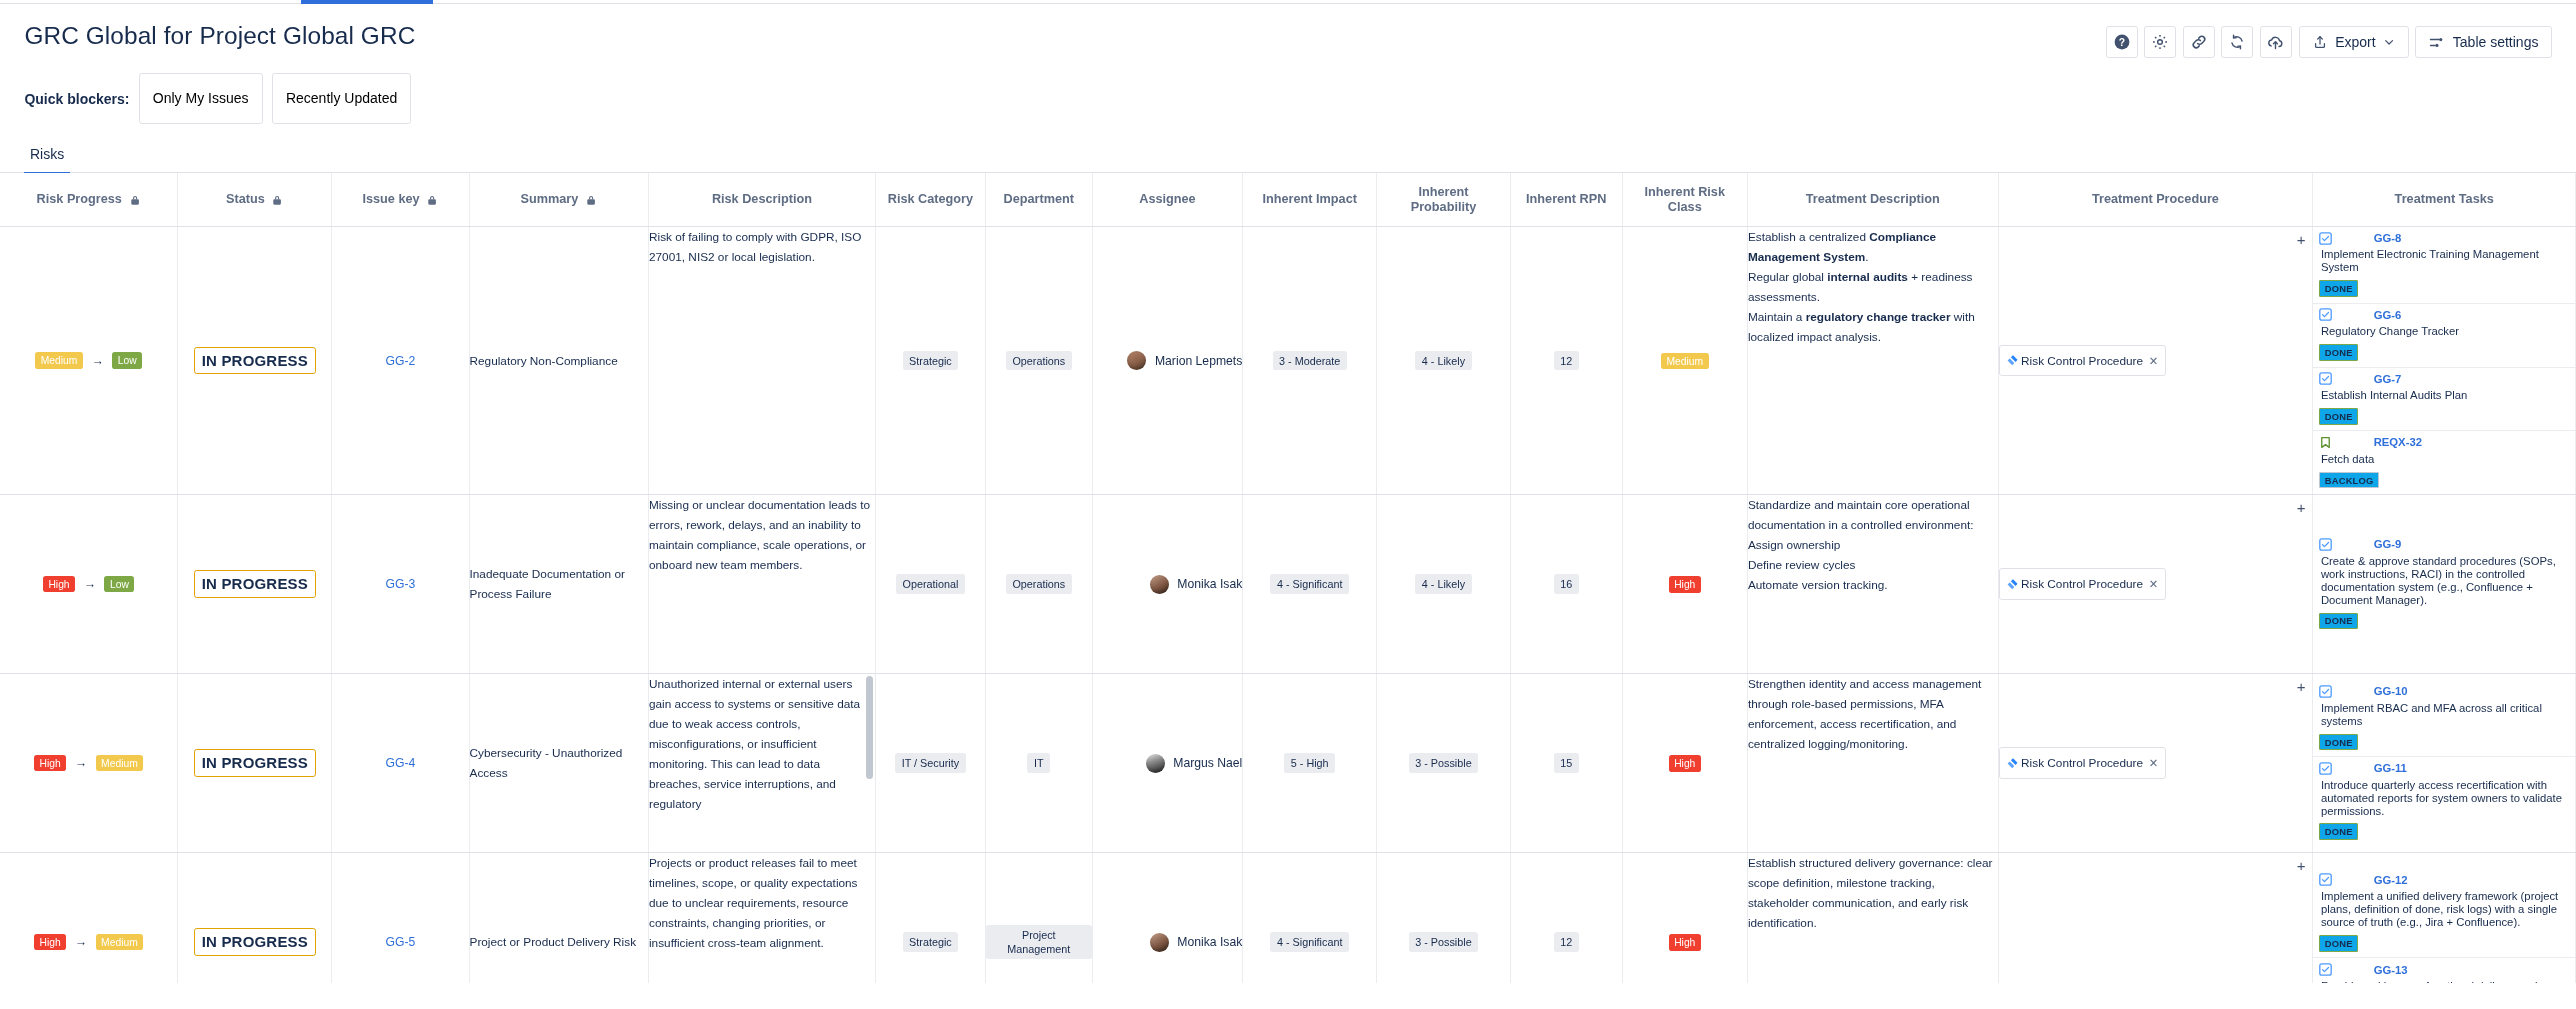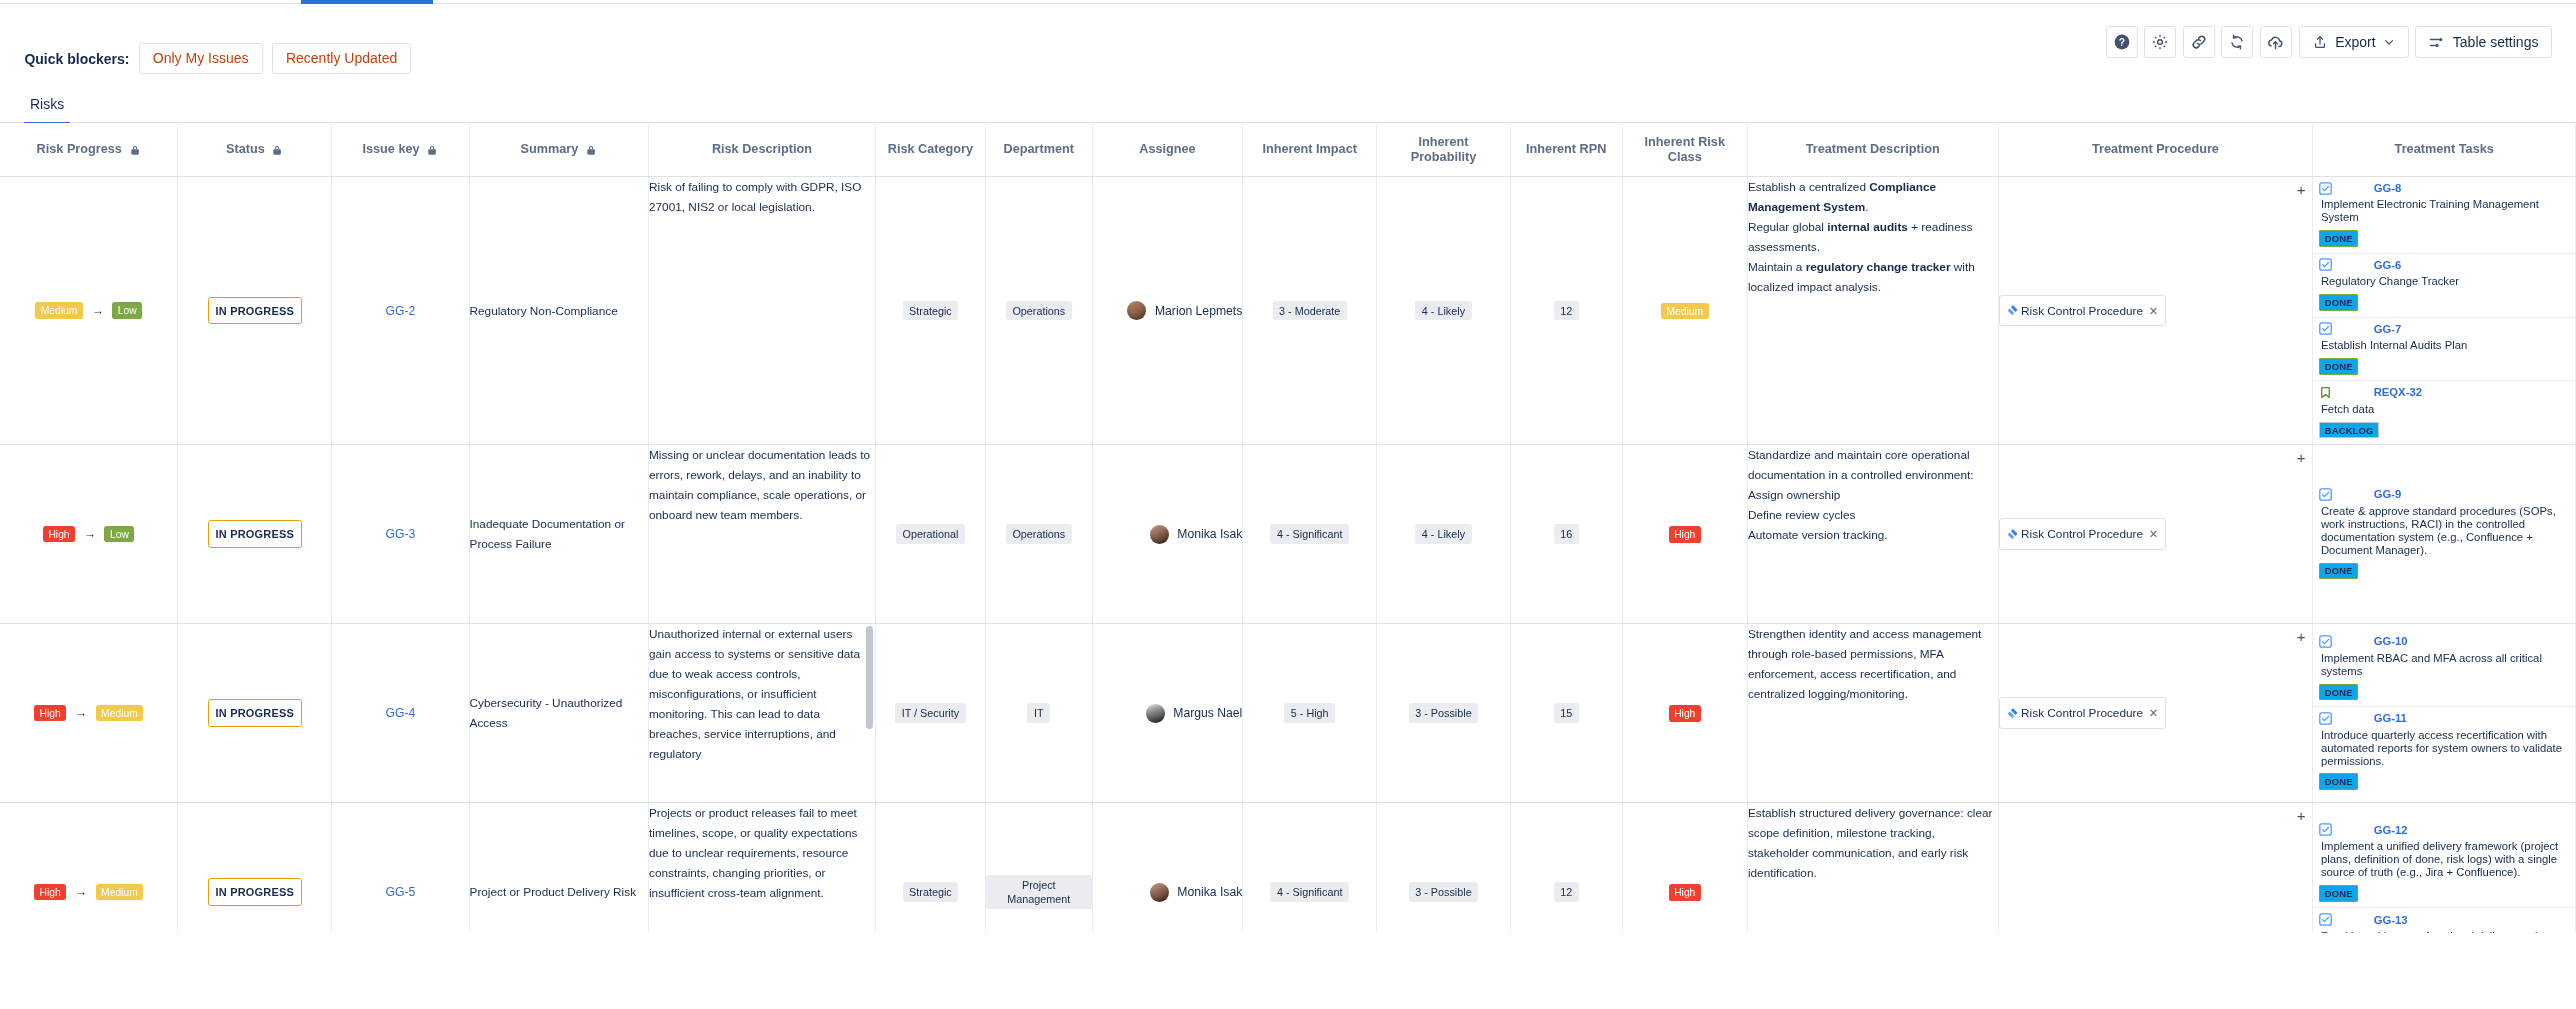--- a/index.html
+++ b/index.html
@@ -14,23 +14,23 @@
   .topstrip { position: relative; height: 3.8px; background: #ffffff; border-bottom: 0.9px solid #DFE1E6; }
   .topstrip .activetab { position: absolute; left: 301px; top: 0; width: 132px; height: 3.8px; background: #2E6FD9; }
 
   
   .header { display: flex; align-items: flex-start; padding: 17px 24.4px 0 24.4px; }
   .header-left { flex: 1 1 auto; }
   .page-title { font-size: 24.4px; font-weight: 400; letter-spacing: 0.1px; color: #172B4D; line-height: 30px; }
   .quickfilters { display: flex; align-items: center; gap: 9.4px; margin-top: 22.6px; }
   .qf-label { font-size: 14px; font-weight: bold; color: #172B4D; }
   .qf-btn {
-    font-size: 14px; color: #c2410c; background: #fff;
+    font-size: 14px; color: #000000; background: #fff;
     border: 0.9px solid #DFE1E6; border-radius: 2.8px;
-    padding: 6px 13px; line-height: 17px; cursor: pointer;
+    padding: 16px 13px; line-height: 17px; cursor: pointer;
   }
 
   
   .toolbar { display: flex; align-items: center; gap: 6.6px; padding-top: 5.6px; }
   .tb-icon {
     width: 32px; height: 32px; border: 0.9px solid #DFE1E6; border-radius: 2.8px;
     background: #fff; display: flex; align-items: center; justify-content: center; cursor: pointer;
   }
   .tb-btn {
     height: 32px; border: 0.9px solid #DFE1E6; border-radius: 2.8px; background: #fff;
@@ -87,21 +87,21 @@
   .lozenge {
     display: inline-block; font-size: 10.3px; line-height: 13px; padding: 1.9px 5.6px;
     border-radius: 2.8px; color: #fff; font-weight: 400; white-space: nowrap;
   }
   .lz-medium { background: #F2C94C; color: #fff; }
   .lz-low    { background: #7EA845; color: #fff; text-align: right; }
   .lz-high   { background: #F03E2F; color: #fff; }
   .arrow { color: #172B4D; font-size: 12.2px; }
 
   .status-pill {
-    display: inline-block; font-size: 11px; font-weight: bold; letter-spacing: 0.2px;
+    display: inline-block; font-size: 15px; font-weight: bold; letter-spacing: 0.2px;
     padding: 2.8px 6.6px; border: 0.9px solid #E2A200; border-radius: 2.8px;
     color: #172B4D; background: #fff; white-space: nowrap;
   }
   .key-link { color: #2E6FD9; font-size: 12.2px; text-decoration: none; cursor: pointer; }
 
   .greytag {
     display: inline-block; background: #EBECF0; color: #172B4D;
     font-size: 10.8px; line-height: 14px; padding: 2.8px 6.6px; border-radius: 2.8px;
   }
   .assignee { display: flex; align-items: center; justify-content: flex-end; gap: 8.5px; font-size: 12.2px; }
@@ -147,20 +147,21 @@
 </style>
 </head>
 <body>
 
 <div class="topstrip">
   <div class="activetab"></div>
 </div>
 
 <div class="header">
   <div class="header-left">
+    <div class="page-title">GRC Global for Project Global GRC</div>
     <div class="quickfilters">
       <span class="qf-label">Quick blockers:</span>
       <button class="qf-btn">Only My Issues</button>
       <button class="qf-btn">Recently Updated</button>
     </div>
   </div>
 
   <div class="toolbar">
     <div class="tb-icon">
       <svg width="18" height="18" viewBox="0 0 20 20">

